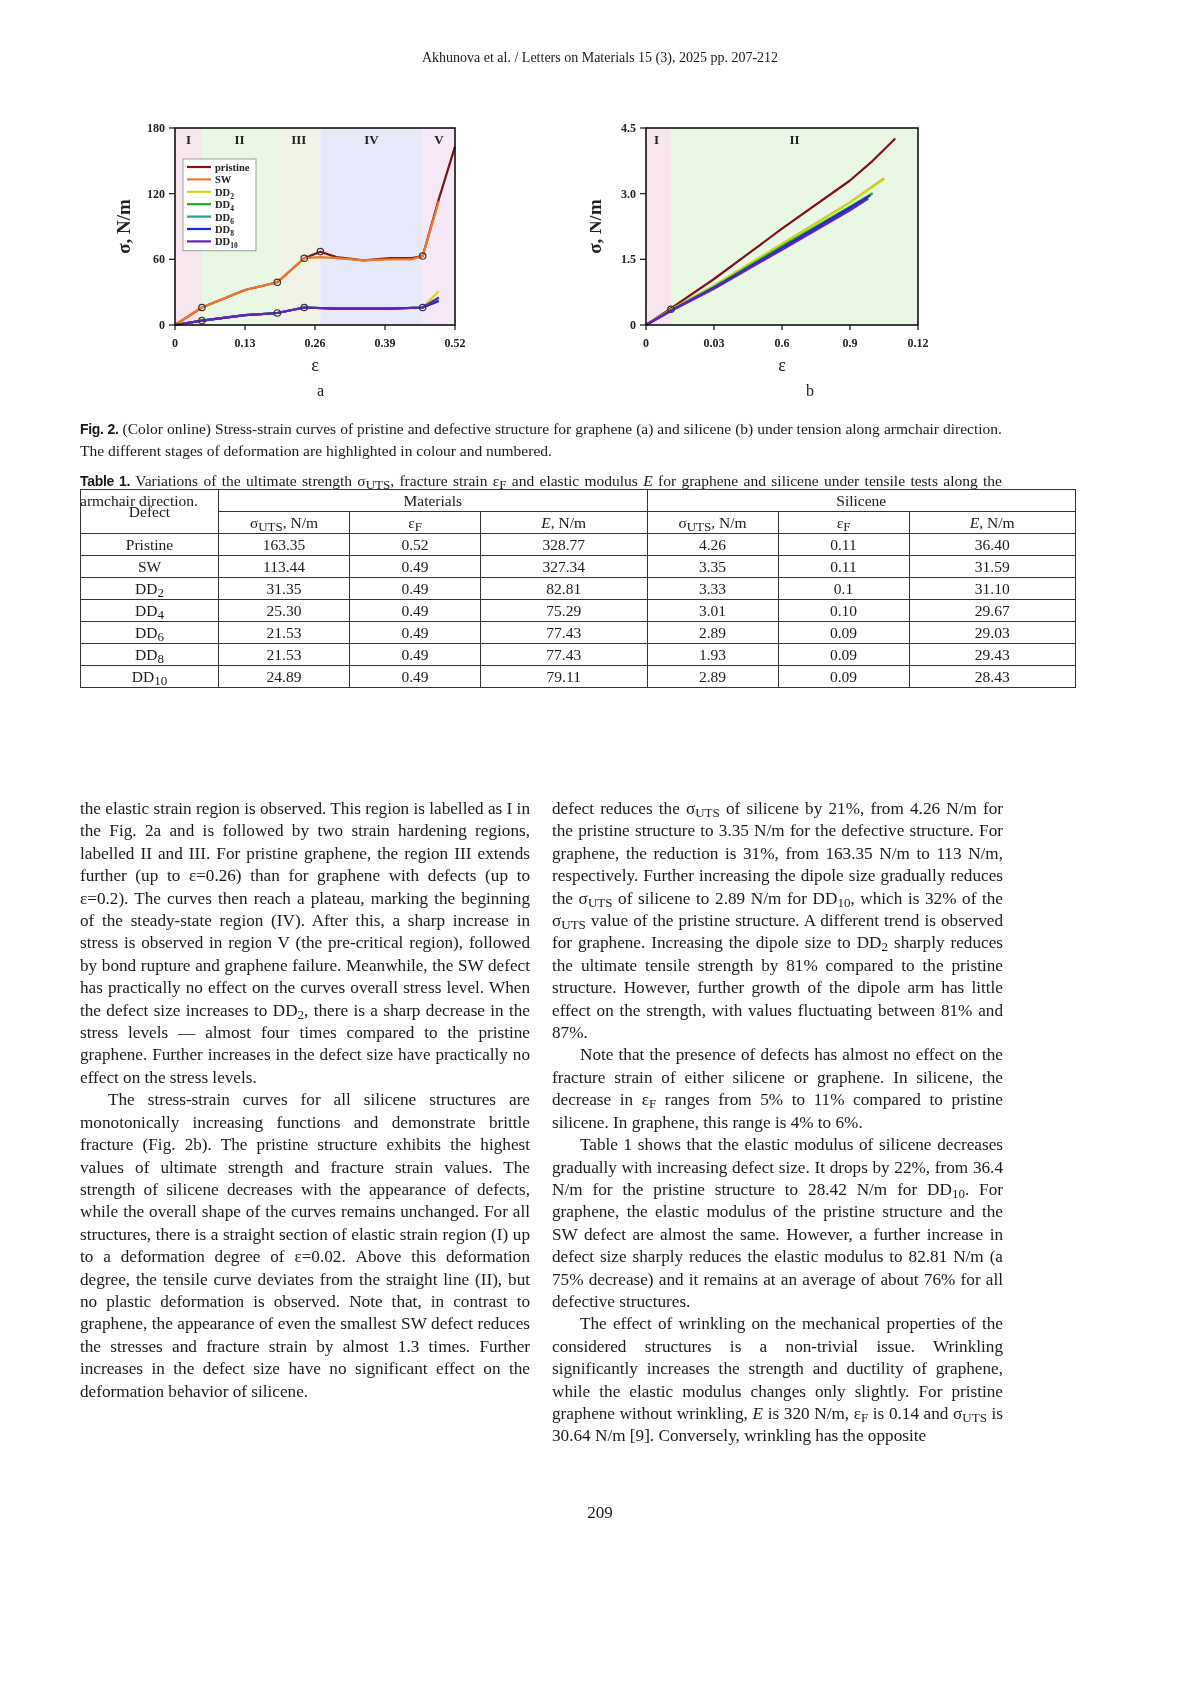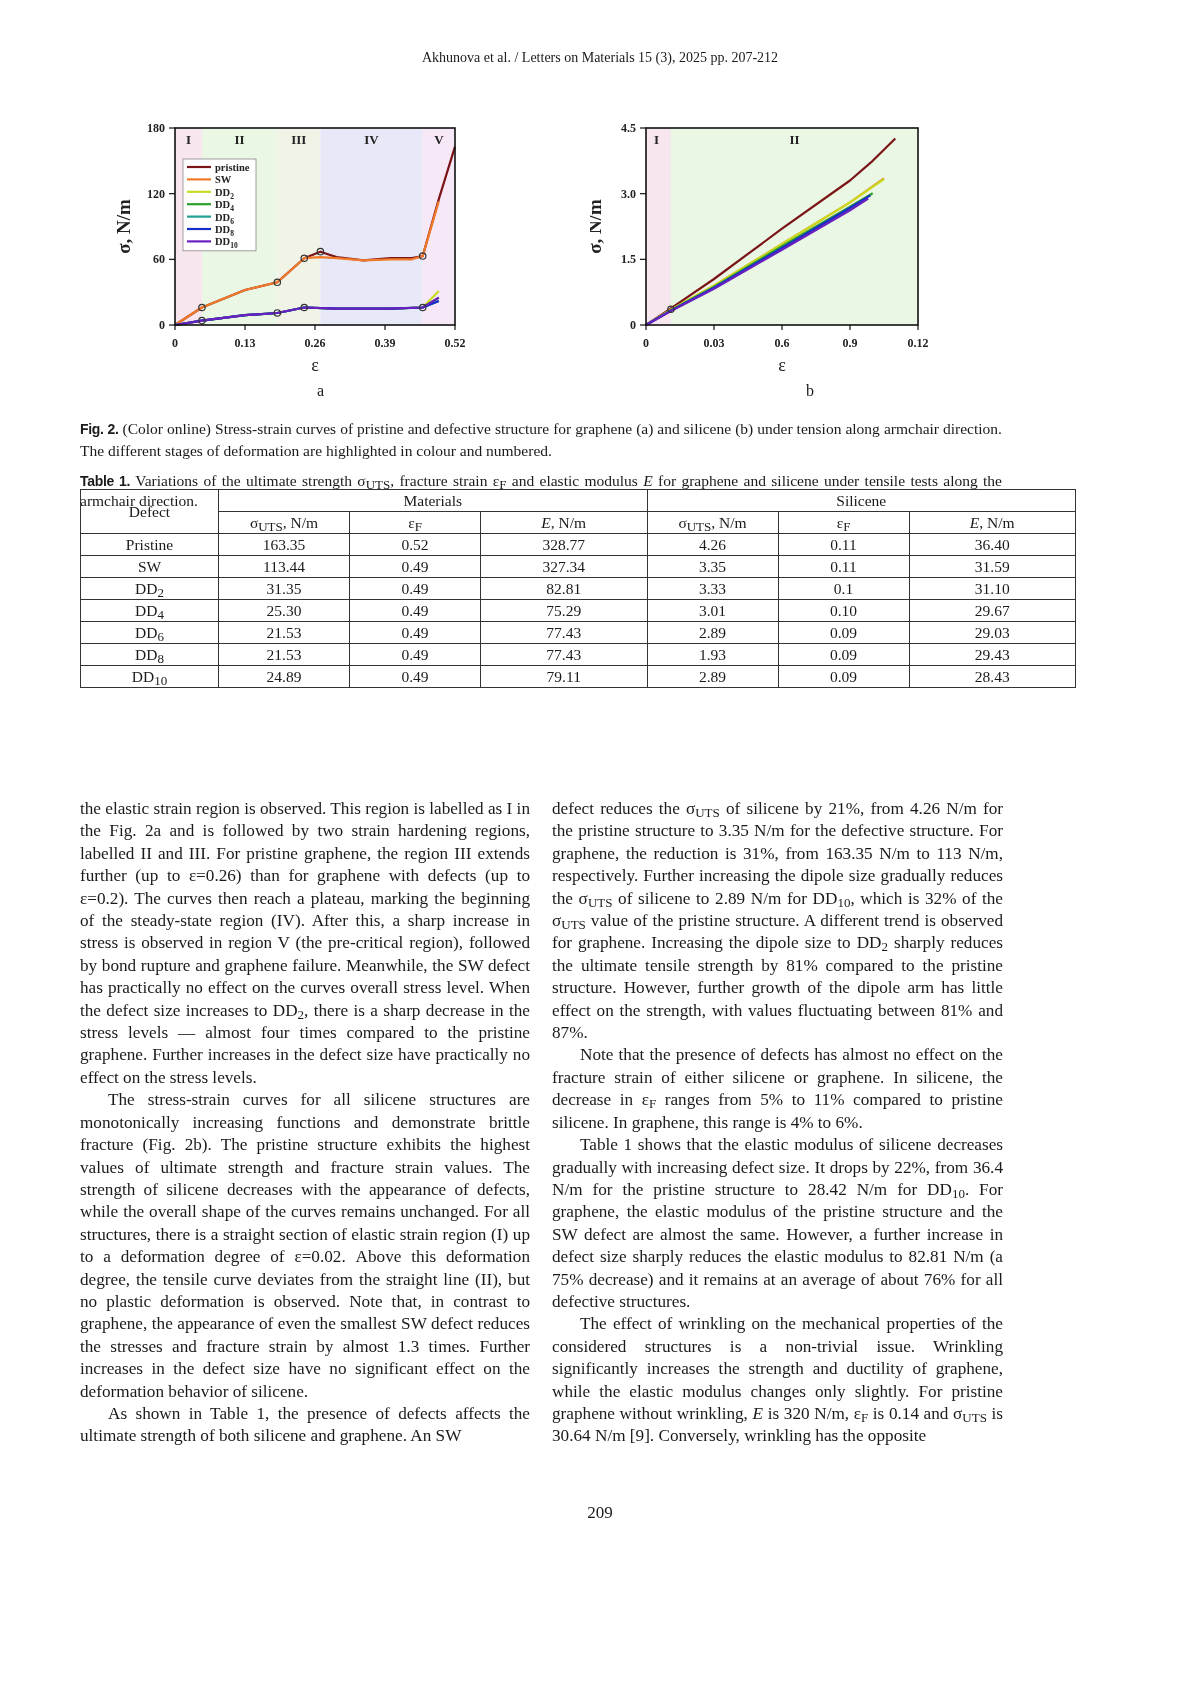--- a/index.html
+++ b/index.html
@@ -225,21 +225,20 @@
         <td>2.89</td>
         <td>0.09</td>
         <td>28.43</td>
       </tr>
     </tbody>
 </table>
 
 <div id="col-left" class="col">
     <p><span>the elastic strain region is observed. This region is labelled as I in the Fig. 2a and is followed by two strain hardening regions, labelled II and III. For pristine graphene, the region III extends further (up to ε=0.26) than for graphene with defects (up to ε=0.2). The curves then reach a plateau, marking the beginning of the steady-state region (IV). After this, a sharp increase in stress is observed in region V (the pre-critical region), followed by bond rupture and graphene failure. Meanwhile, the SW defect has practically no effect on the curves overall stress level. When the defect size increases to DD</span><sub>2</sub><span>, there is a sharp decrease in the stress levels — almost four times compared to the pristine graphene. Further increases in the defect size have practically no effect on the stress levels.</span></p>
     <p class="ind"><span>The stress-strain curves for all silicene structures are monotonically increasing functions and demonstrate brittle fracture (Fig. 2b). The pristine structure exhibits the highest values of ultimate strength and fracture strain values. The strength of silicene decreases with the appearance of defects, while the overall shape of the curves remains unchanged. For all structures, there is a straight section of elastic strain region (I) up to a deformation degree of ε=0.02. Above this deformation degree, the tensile curve deviates from the straight line (II), but no plastic deformation is observed. Note that, in contrast to graphene, the appearance of even the smallest SW defect reduces the stresses and fracture strain by almost 1.3 times. Further increases in the defect size have no significant effect on the deformation behavior of silicene.</span></p>
-    <p class="ind"><span>As shown in Table 1, the presence of defects affects the ultimate strength of both silicene and graphene. An SW</span></p>
   </div>
 <div id="col-right" class="col">
     <p><span>defect reduces the σ</span><sub>UTS</sub><span> of silicene by 21%, from 4.26 N/m for the pristine structure to 3.35 N/m for the defective structure. For graphene, the reduction is 31%, from 163.35 N/m to 113 N/m, respectively. Further increasing the dipole size gradually reduces the σ</span><sub>UTS</sub><span> of silicene to 2.89 N/m for DD</span><sub>10</sub><span>, which is 32% of the σ</span><sub>UTS</sub><span> value of the pristine structure. A different trend is observed for graphene. Increasing the dipole size to DD</span><sub>2</sub><span> sharply reduces the ultimate tensile strength by 81% compared to the pristine structure. However, further growth of the dipole arm has little effect on the strength, with values fluctuating between 81% and 87%.</span></p>
     <p class="ind"><span>Note that the presence of defects has almost no effect on the fracture strain of either silicene or graphene. In silicene, the decrease in ε</span><sub>F</sub><span> ranges from 5% to 11% compared to pristine silicene. In graphene, this range is 4% to 6%.</span></p>
     <p class="ind"><span>Table 1 shows that the elastic modulus of silicene decreases gradually with increasing defect size. It drops by 22%, from 36.4 N/m for the pristine structure to 28.42 N/m for DD</span><sub>10</sub><span>. For graphene, the elastic modulus of the pristine structure and the SW defect are almost the same. However, a further increase in defect size sharply reduces the elastic modulus to 82.81 N/m (a 75% decrease) and it remains at an average of about 76% for all defective structures.</span></p>
     <p class="ind"><span>The effect of wrinkling on the mechanical properties of the considered structures is a non-trivial issue. Wrinkling significantly increases the strength and ductility of graphene, while the elastic modulus changes only slightly. For pristine graphene without wrinkling, </span><i>E</i><span> is 320 N/m, ε</span><sub>F</sub><span> is 0.14 and σ</span><sub>UTS</sub><span> is 30.64 N/m [9]. Conversely, wrinkling has the opposite</span></p>
   </div>
 
 <div id="page-number" class="abs">209</div>
 

